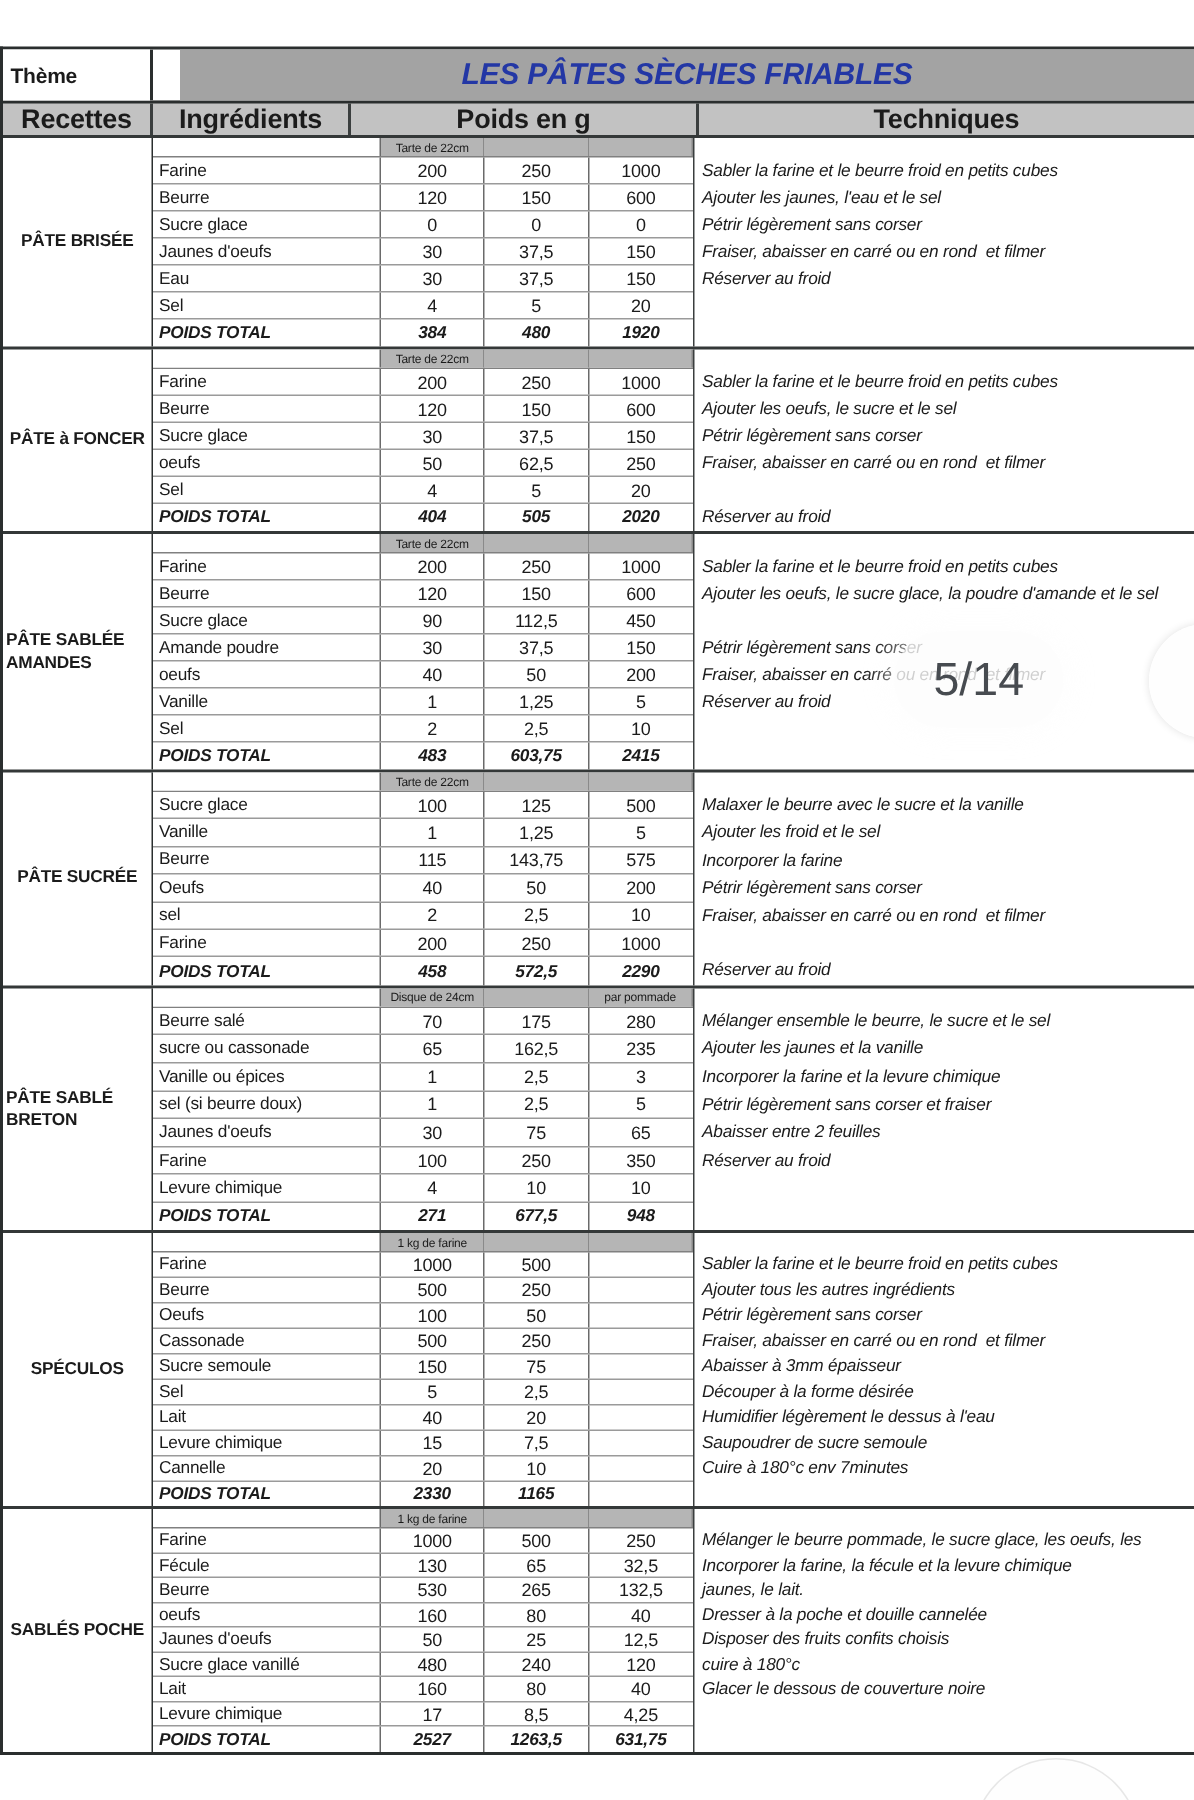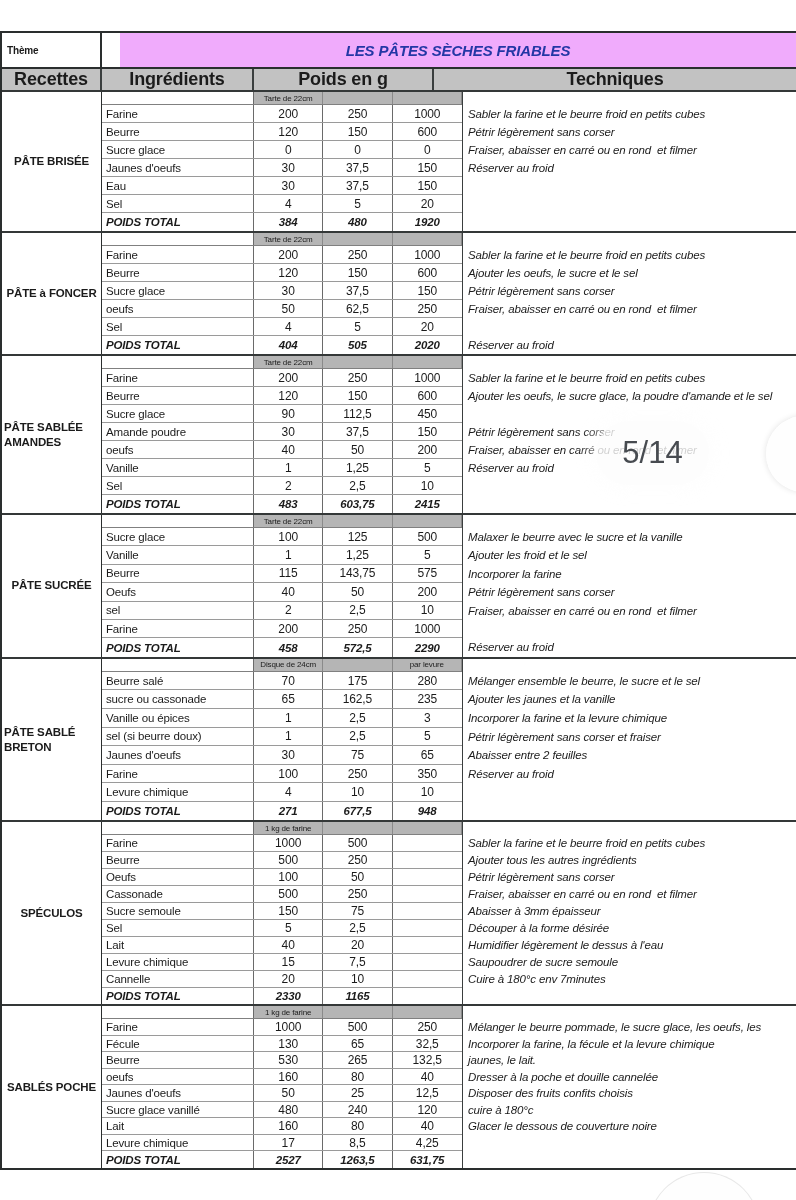--- a/index.html
+++ b/index.html
@@ -20,39 +20,39 @@
     border-right: none;
     background: #fff;
   }
   
   .row-theme { display: flex; height: 34px; }
   .cell-theme {
     width: 100px; background: #fff;
     border-right: 2px solid #2a2e2e;
     display: flex; align-items: center;
     padding-left: 5px;
-    font-weight: bold; font-size: 10px;
+    font-weight: bold; font-size: 14px;
   }
   .cell-title {
-    flex: 1; background: #f0abfc;
+    flex: 1; background: #a3a3a3;
     display: flex; align-items: center; justify-content: center;
-    font-weight: bold; font-style: italic; font-size: 15px;
+    font-weight: bold; font-style: italic; font-size: 20px;
     color: #2337a5;
     margin-left: 18px;
   }
   
   .row-head { display: flex; height: 23px; border-top: 2px solid #2a2e2e; background: #c2c2c2; }
   .h {
     display: flex; align-items: center; justify-content: center;
     font-weight: bold; font-size: 18px;
     border-right: 2px solid #3a3e3e; height: 100%;
   }
   .h-rec { width: 100px; }
-  .h-ing { width: 152px; }
-  .h-poids { width: 180px; }
+  .h-ing { width: 132px; }
+  .h-poids { width: 232px; }
   .h-tech { flex: 1; border-right: none; }
   
   .section { display: flex; border-top: 2.5px solid #343838; --rh: 18px; }
   .s3 { --rh: 18.4px; }
   .s4 { --rh: 18.6px; }
   .s5 { --rh: 16.9px; }
   .s6 { --rh: 16.5px; }
   .sec-name {
     width: 100px;
     display: flex; align-items: center; justify-content: center;
@@ -173,20 +173,21 @@
           </div>
           <div class="m-row m-total">
             <div class="c-ing">POIDS TOTAL</div>
             <div class="c-w">384</div>
             <div class="c-w">480</div>
             <div class="c-w">1920</div>
           </div>
         </div>
         <div class="sec-tech">
           <div class="t-line">Sabler la farine et le beurre froid en petits cubes</div>
+          <div class="t-line">Ajouter les jaunes, l'eau et le sel</div>
           <div class="t-line">Pétrir légèrement sans corser</div>
           <div class="t-line">Fraiser, abaisser en carré ou en rond  et filmer</div>
           <div class="t-line">Réserver au froid</div>
           <div class="t-line"></div>
           <div class="t-line"></div>
         </div>
       </div>
       <div class="section s1">
         <div class="sec-name">PÂTE à FONCER</div>
         <div class="sec-mid">
@@ -373,21 +374,21 @@
           <div class="t-line">Réserver au froid</div>
         </div>
       </div>
       <div class="section s4">
         <div class="sec-name">PÂTE SABLÉ BRETON</div>
         <div class="sec-mid">
           <div class="m-row m-sub">
             <div class="c-ing"></div>
             <div class="c-w">Disque de 24cm</div>
             <div class="c-w"></div>
-            <div class="c-w">par levure</div>
+            <div class="c-w">par pommade</div>
           </div>
           <div class="m-row">
             <div class="c-ing">Beurre salé</div>
             <div class="c-w">70</div>
             <div class="c-w">175</div>
             <div class="c-w">280</div>
           </div>
           <div class="m-row">
             <div class="c-ing">sucre ou cassonade</div>
             <div class="c-w">65</div>

